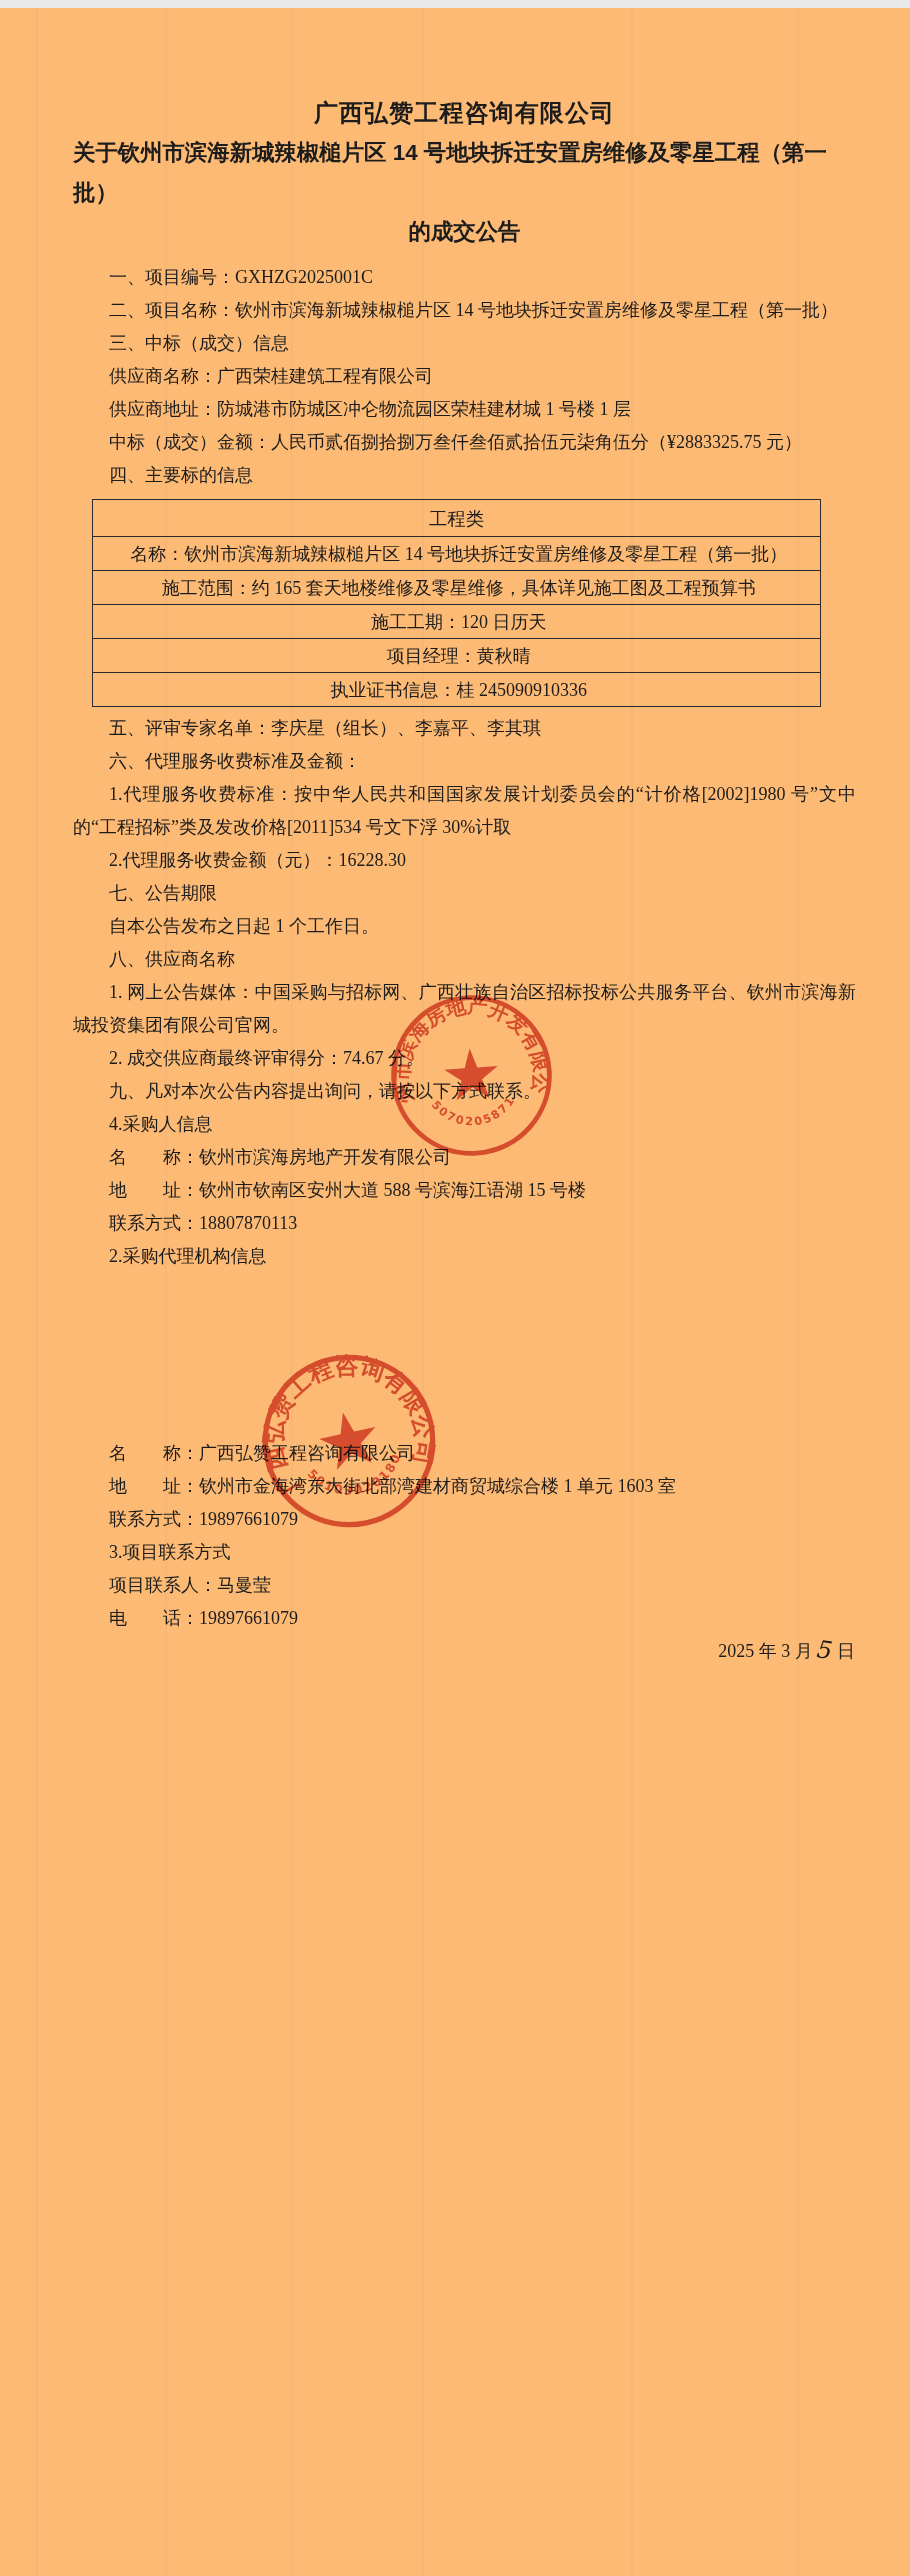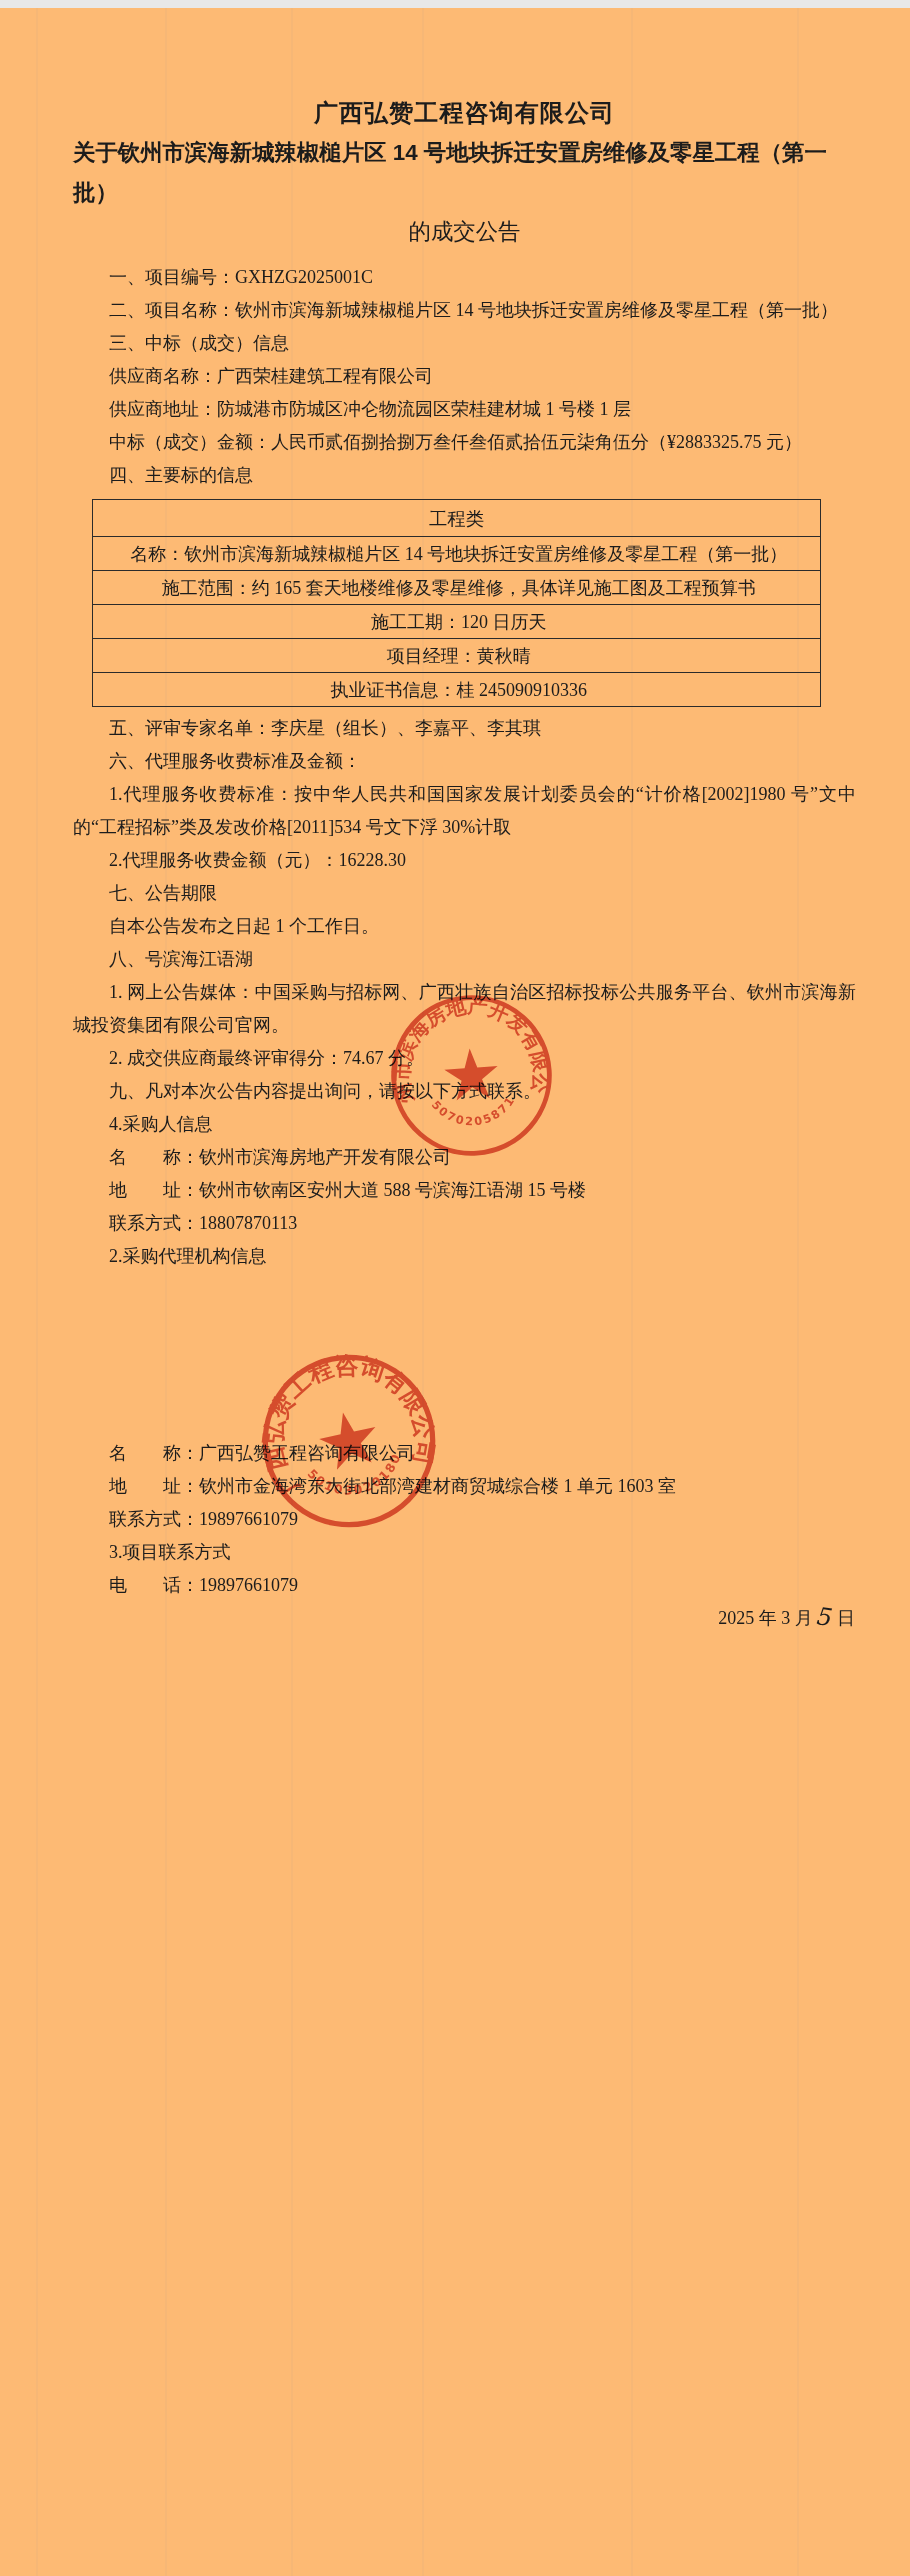--- a/index.html
+++ b/index.html
@@ -13,21 +13,21 @@
   .title-line1 {
     margin-top:84px; text-align:center;
     font-family:"Liberation Sans", sans-serif; font-weight:bold;
     font-size:24px; line-height:41px; letter-spacing:1.1px;
   }
   .title-line2 {
     text-align:left; font-family:"Liberation Sans", sans-serif; font-weight:bold;
     font-size:22.4px; line-height:40px;
   }
   .title-line3 {
-    text-align:center; font-family:"Liberation Sans", sans-serif; font-weight:normal;
+    text-align:center; font-family:"Liberation Sans", sans-serif; font-weight:bold;
     font-size:22.4px; line-height:38px; margin-bottom:10.3px;
   }
   .para {
     margin:0; font-size:18px; line-height:33px;
     text-indent:2em; text-align:justify; text-justify:inter-ideograph;
   }
   .award-table {
     border-collapse:collapse; margin:6.9px 0 4.6px 19px; width:729px;
     table-layout:fixed;
     padding-left:8px;
@@ -100,36 +100,37 @@
         </tr>
       </tbody>
     </table>
 
     <p class="para">五、评审专家名单：李庆星（组长）、李嘉平、李其琪</p>
     <p class="para">六、代理服务收费标准及金额：</p>
     <p class="para">1.代理服务收费标准：按中华人民共和国国家发展计划委员会的“计价格[2002]1980 号”文中的“工程招标”类及发改价格[2011]534 号文下浮 30%计取</p>
     <p class="para">2.代理服务收费金额（元）：16228.30</p>
     <p class="para">七、公告期限</p>
     <p class="para">自本公告发布之日起 1 个工作日。</p>
-    <p class="para">八、号滨海江语湖</p>
+    <p class="para">八、供应商名称</p>
     <p class="para">1. 网上公告媒体：中国采购与招标网、广西壮族自治区招标投标公共服务平台、钦州市滨海新城投资集团有限公司官网。</p>
     <p class="para">2. 成交供应商最终评审得分：74.67 分。</p>
     <p class="para">九、凡对本次公告内容提出询问，请按以下方式联系。</p>
     <p class="para">4.采购人信息</p>
     <p class="para">名　　称：钦州市滨海房地产开发有限公司</p>
     <p class="para">地　　址：钦州市钦南区安州大道 588 号滨海江语湖 15 号楼</p>
     <p class="para">联系方式：18807870113</p>
     <p class="para">2.采购代理机构信息</p>
 
     <div class="stamp-gap"></div>
 
     <p class="para">名　　称：广西弘赞工程咨询有限公司</p>
     <p class="para">地　　址：钦州市金海湾东大街北部湾建材商贸城综合楼 1 单元 1603 室</p>
     <p class="para">联系方式：19897661079</p>
     <p class="para">3.项目联系方式</p>
+    <p class="para">项目联系人：马曼莹</p>
     <p class="para">电　　话：19897661079</p>
 
     <p class="date-line"><span>2025 年 3 月 </span><span class="date-day">5</span><span> 日</span></p>
 
   </div>
 
   <svg class="stamp stamp-1" viewBox="0 0 320 320">
     <circle cx="160" cy="160" r="144" fill="none" stroke="#d2544b" stroke-width="9"></circle>
     <polygon fill="#d2544b" points="160,110 148.2,145.8 110.6,145.9 141,168.2 129.4,204.1 160,182 190.6,204.1 179,168.2 209.4,145.9 171.8,145.8"></polygon>
     <defs>

